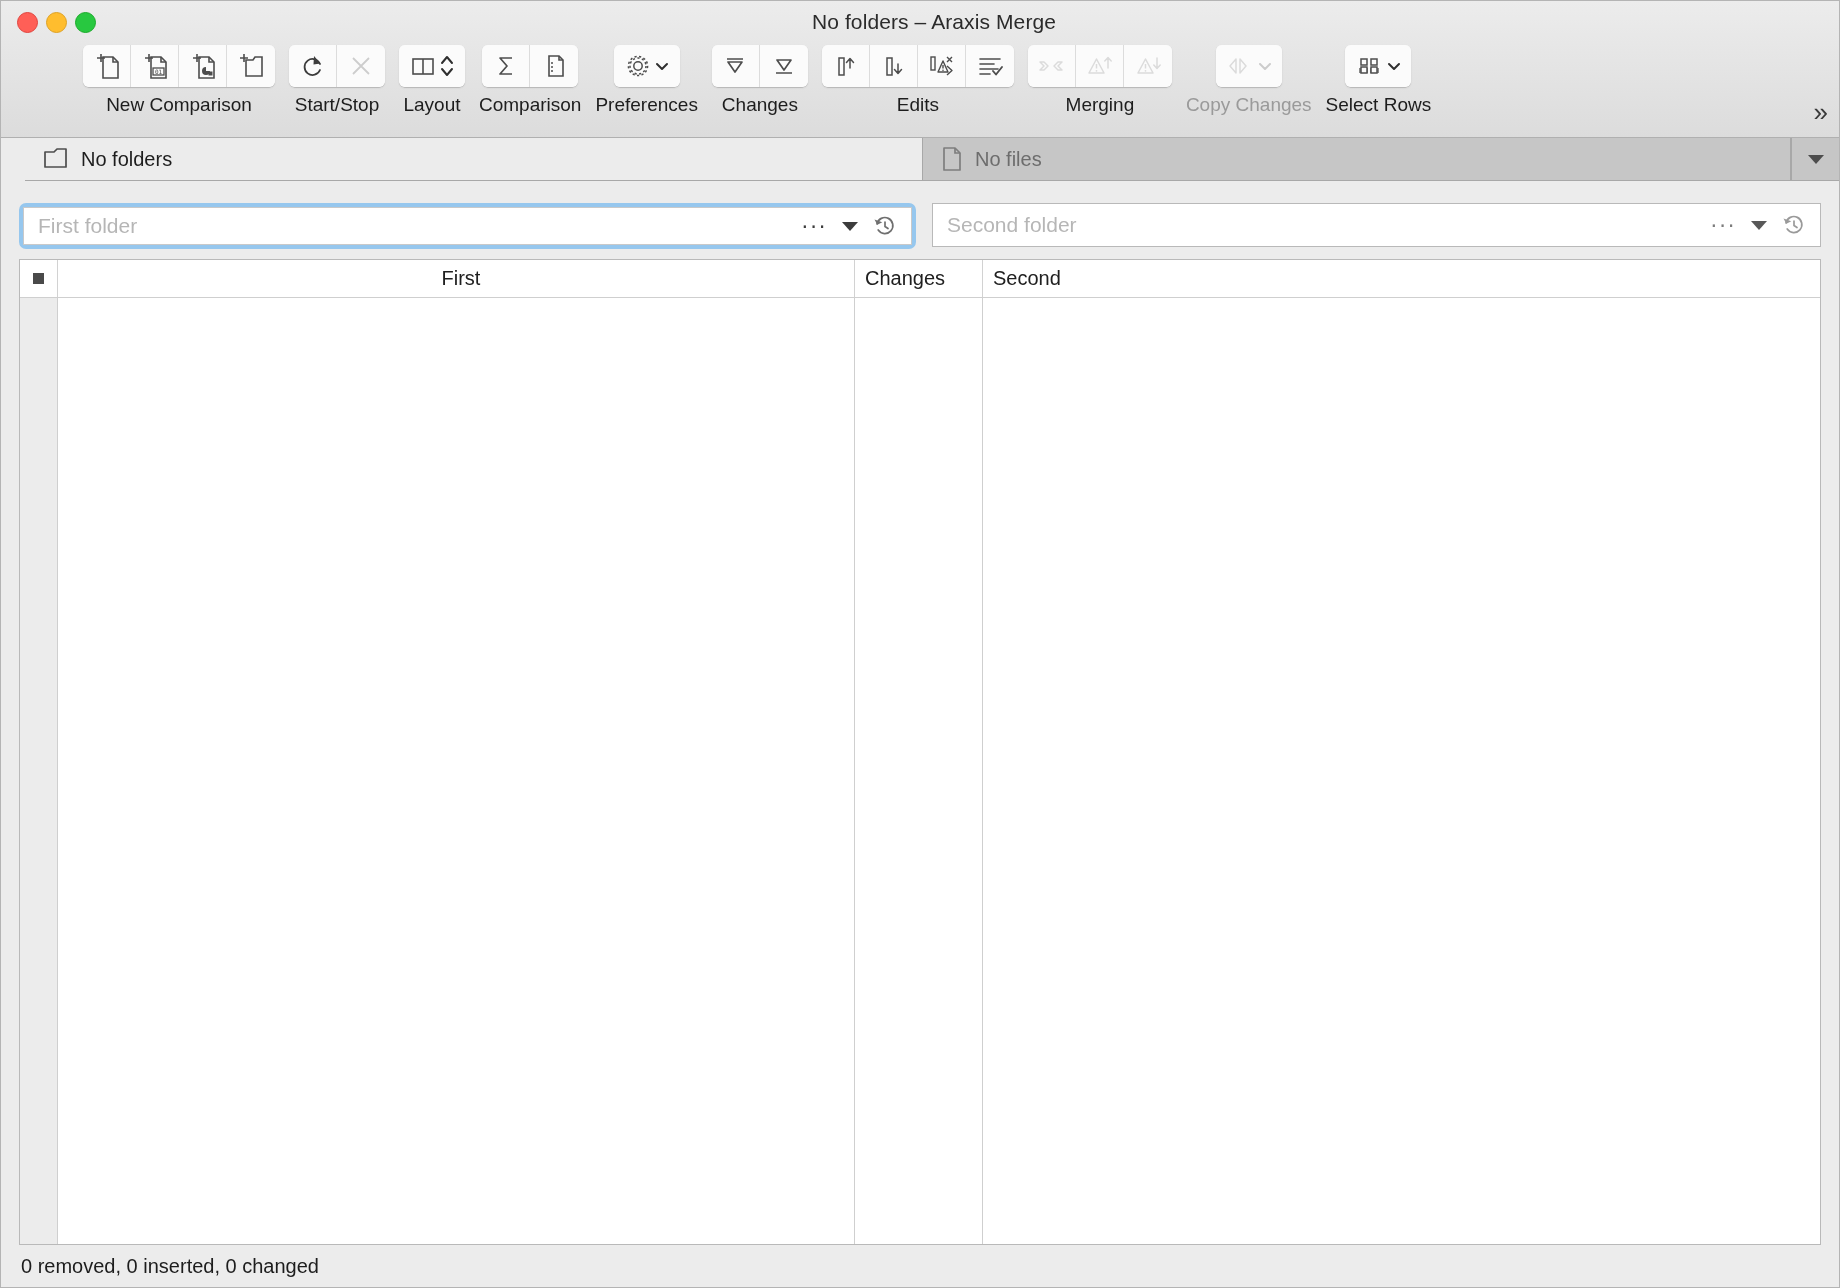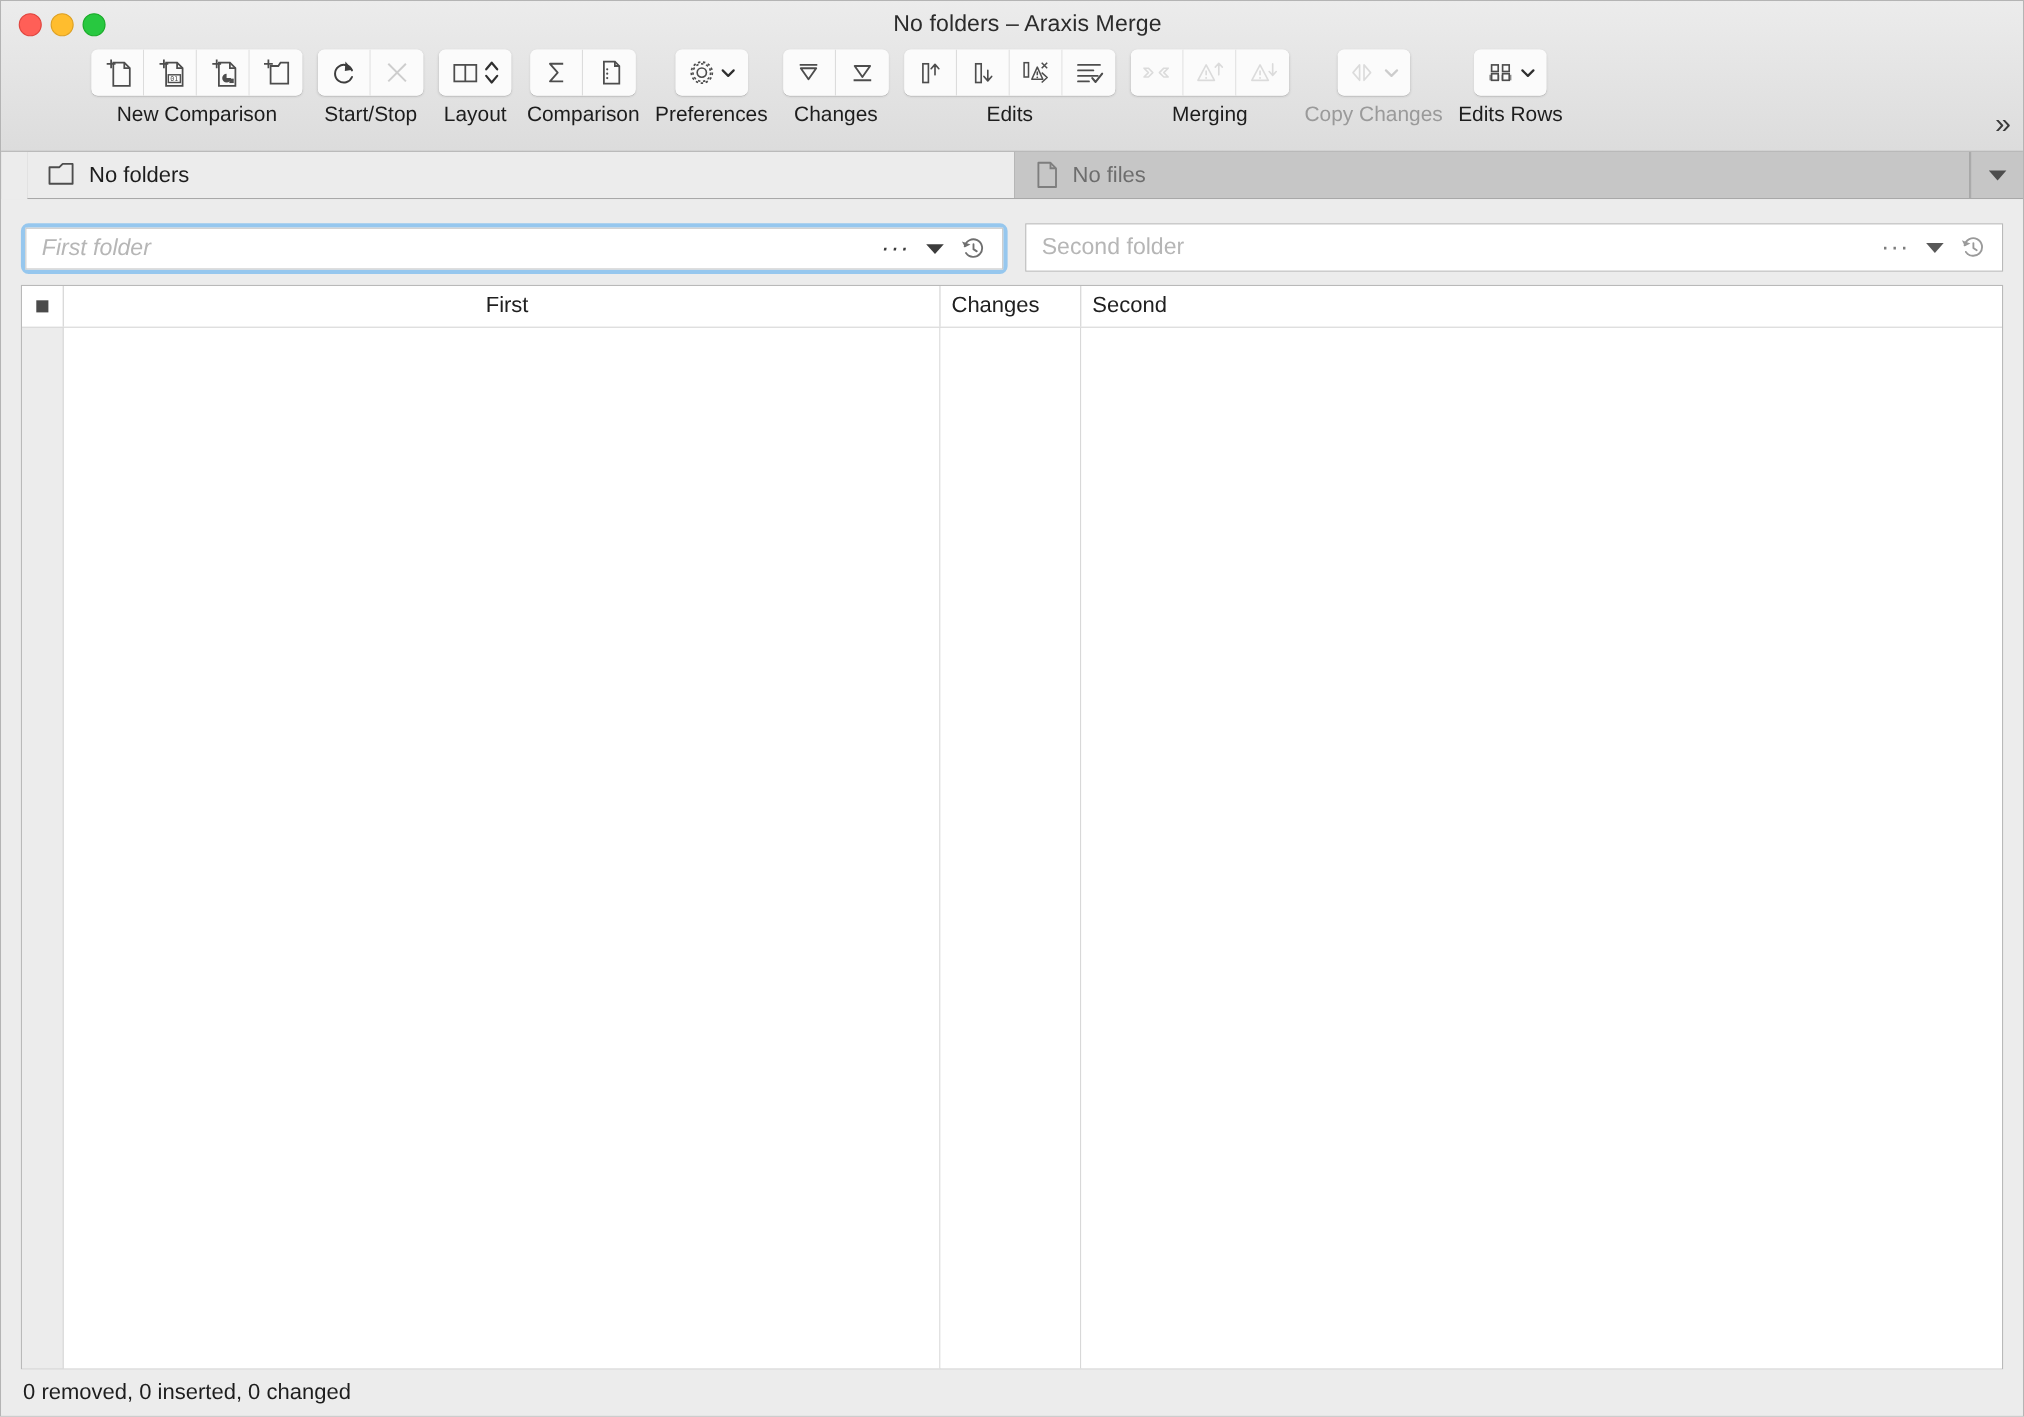--- a/index.html
+++ b/index.html
@@ -174,21 +174,20 @@
   }
 
   .path-wrap {
     flex: 1;
     position: relative;
   }
   .path-wrap.focused {
     border: 4px solid #96c7ee;
     border-radius: 7px;
     padding: 0;
-    font-style: italic;
   }
   .path-field {
     display: flex;
     align-items: center;
     background: #ffffff;
     border: 1px solid #b9b9b9;
     height: 44px;
     padding: 0 10px 0 14px;
   }
   .path-wrap.focused .path-field { height: 38px; border-color: #c9c9c9; }
@@ -553,21 +552,21 @@
                 <rect x="17" y="14" width="6" height="6" fill="#fbfbfb" stroke="#4d4d4d" stroke-width="1.5"></rect>
               </svg>
             </span>
             <span class="chev-dd">
               <svg width="16" height="16" viewBox="0 0 16 16">
                 <path d="M3 6 L8 11 L13 6" fill="none" stroke="#2f2f2f" stroke-width="2" stroke-linecap="round" stroke-linejoin="round"></path>
               </svg>
             </span>
           </div>
         </div>
-        <div class="tb-label">Edits Rows</div>
+        <div class="tb-label">Select Rows</div>
       </div>
 
       <div class="overflow-btn">»</div>
     </div>
   </div>
 
   <div class="tabbar">
     <div class="tab active">
       <span>
         <svg width="26" height="22" viewBox="0 0 26 22">

